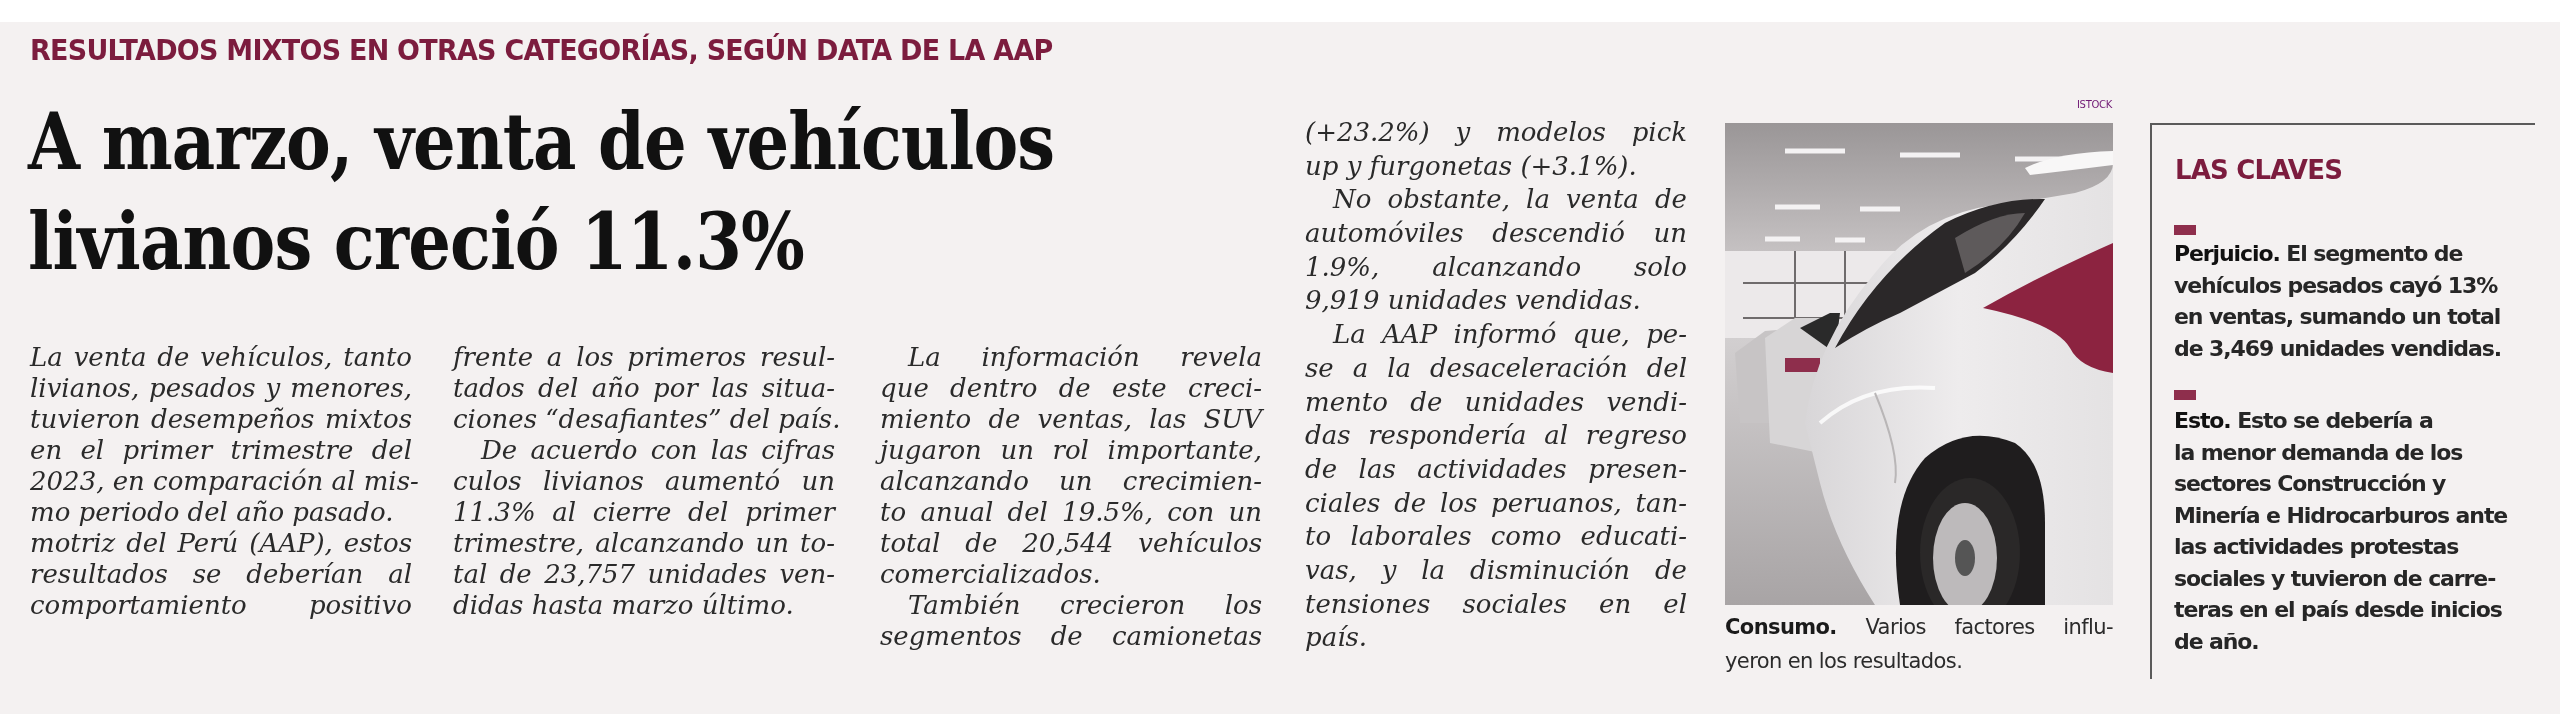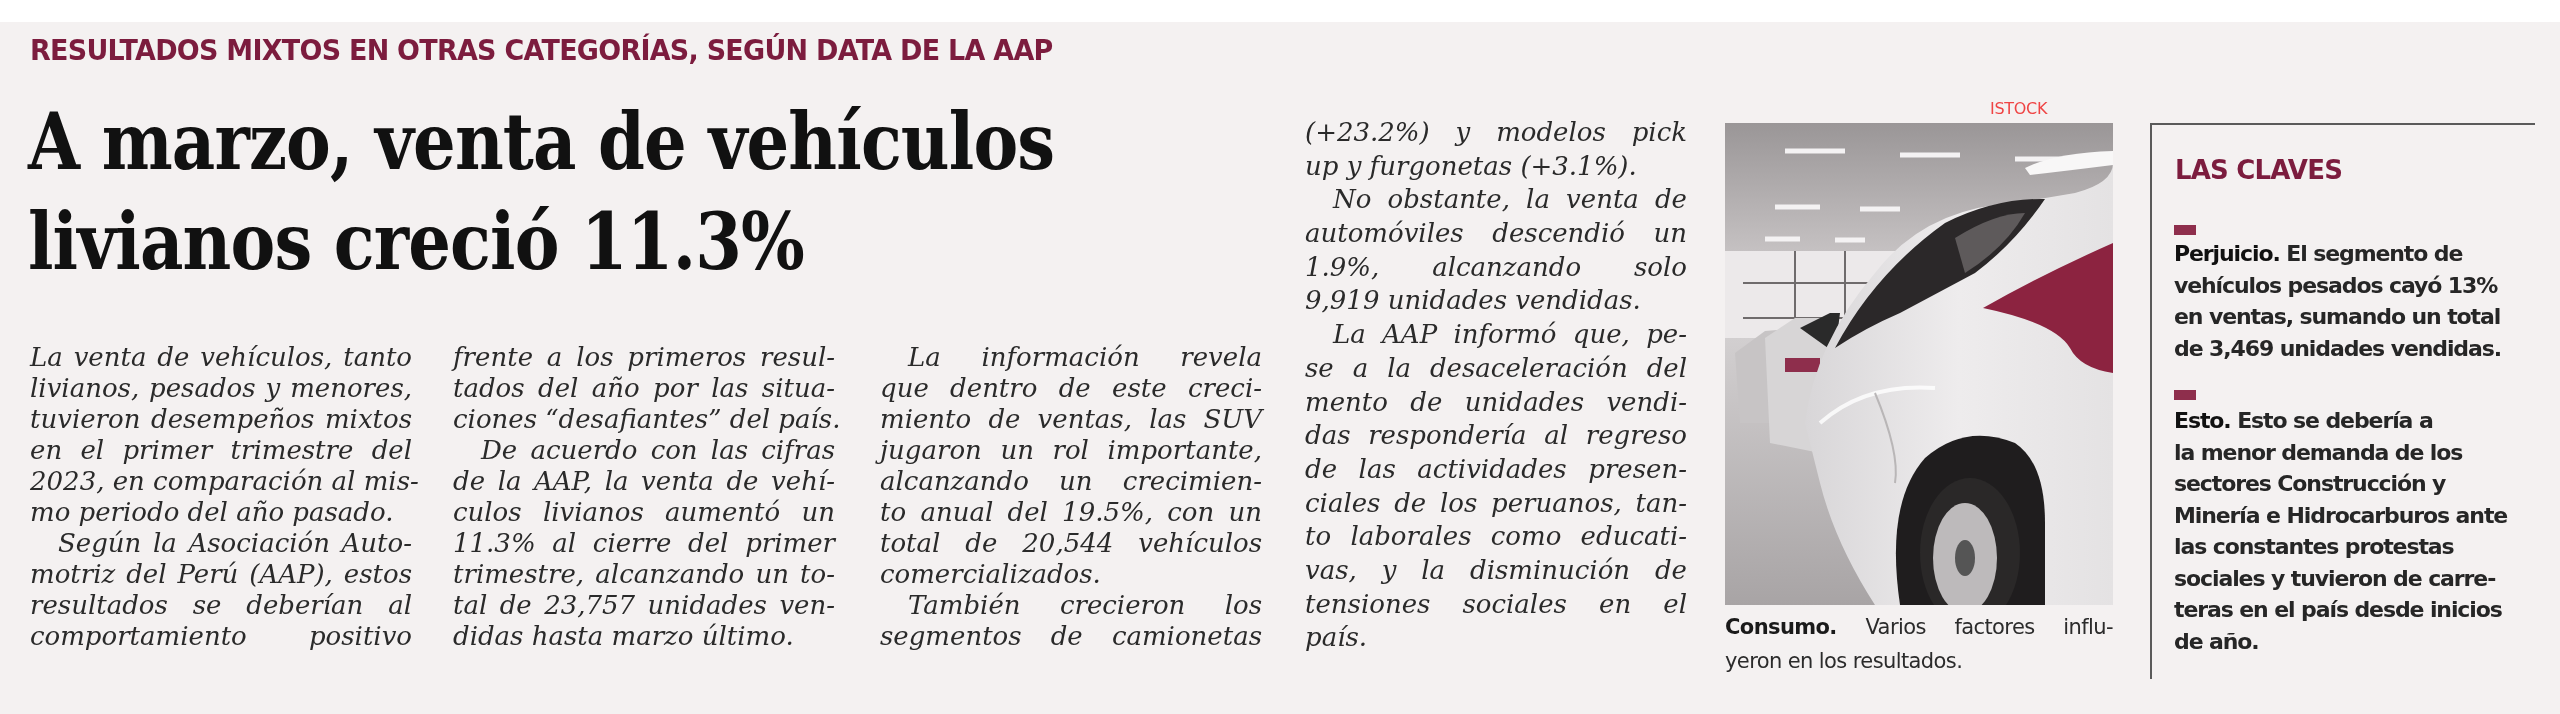--- a/index.html
+++ b/index.html
@@ -34,22 +34,22 @@
     text-align-last:justify; height:31px; line-height:31px;font-style:italic;
   }
   .col .line.last { text-align-last:left; }
   .col .line.indent { padding-left:28px; }
   .col1 { left:30px; top:342px; }
   .col2 { left:453px; top:342px; }
   .col3 { left:880px; top:342px; }
   .col4 { left:1305px; top:116px; }
   .col4 .line { height:33.7px; line-height:33.7px; }
   .credit {
-    position:absolute; left:1990px; top:99px; width:122px; 
-    font-family:"DejaVu Sans", sans-serif; font-size:16px; color:#ef4444;
+    position:absolute; left:1990px; top:99px; width:122px; text-align:right;
+    font-family:"DejaVu Sans", sans-serif; font-size:10px; color:#701a75;
     letter-spacing:-0.3px;
   }
   .photo {
     position:absolute; left:1725px; top:123px; width:388px; height:482px;
     overflow:hidden; background:#d9d6d7;
   }
   .caption {
     position:absolute; left:1725px; top:610px; width:388px;
     font-family:"DejaVu Sans", sans-serif; font-size:21px; line-height:34px;
     color:#2b2b2b; letter-spacing:-0.6px;
@@ -89,32 +89,30 @@
   <span>livianos creció 11.3%</span>
 </h1>
 
 <div class="col col1">
   <span class="line">La venta de vehículos, tanto</span>
   <span class="line">livianos, pesados y menores,</span>
   <span class="line">tuvieron desempeños mixtos</span>
   <span class="line">en el primer trimestre del</span>
   <span class="line">2023, en comparación al mis-</span>
   <span class="line last">mo periodo del año pasado.</span>
-  <span class="line indent">Según la Asociación Auto-</span>
   <span class="line">motriz del Perú (AAP), estos</span>
   <span class="line">resultados se deberían al</span>
   <span class="line">comportamiento positivo</span>
 </div>
 
 <div class="col col2">
   <span class="line">frente a los primeros resul-</span>
   <span class="line">tados del año por las situa-</span>
   <span class="line">ciones “desafiantes” del país.</span>
   <span class="line indent">De acuerdo con las cifras</span>
-  <span class="line">de la AAP, la venta de vehí-</span>
   <span class="line">culos livianos aumentó un</span>
   <span class="line">11.3% al cierre del primer</span>
   <span class="line">trimestre, alcanzando un to-</span>
   <span class="line">tal de 23,757 unidades ven-</span>
   <span class="line last">didas hasta marzo último.</span>
 </div>
 
 <div class="col col3">
   <span class="line indent">La información revela</span>
   <span class="line">que dentro de este creci-</span>
@@ -220,18 +218,18 @@
     <span class="line">en ventas, sumando un total</span>
     <span class="line">de 3,469 unidades vendidas.</span>
   </div>
 
   <div class="bullet-mark" style="top:265px;"></div>
   <div class="claim" style="top:280px;">
     <span class="line"><span class="lead">Esto.</span><span> Esto se debería a</span></span>
     <span class="line">la menor demanda de los</span>
     <span class="line">sectores Construcción y</span>
     <span class="line">Minería e Hidrocarburos ante</span>
-    <span class="line">las constantes protestas</span>
+    <span class="line">las actividades protestas</span>
     <span class="line">sociales y tuvieron de carre-</span>
     <span class="line">teras en el país desde inicios</span>
     <span class="line">de año.</span>
   </div>
 </div>
 
 </body></html>

